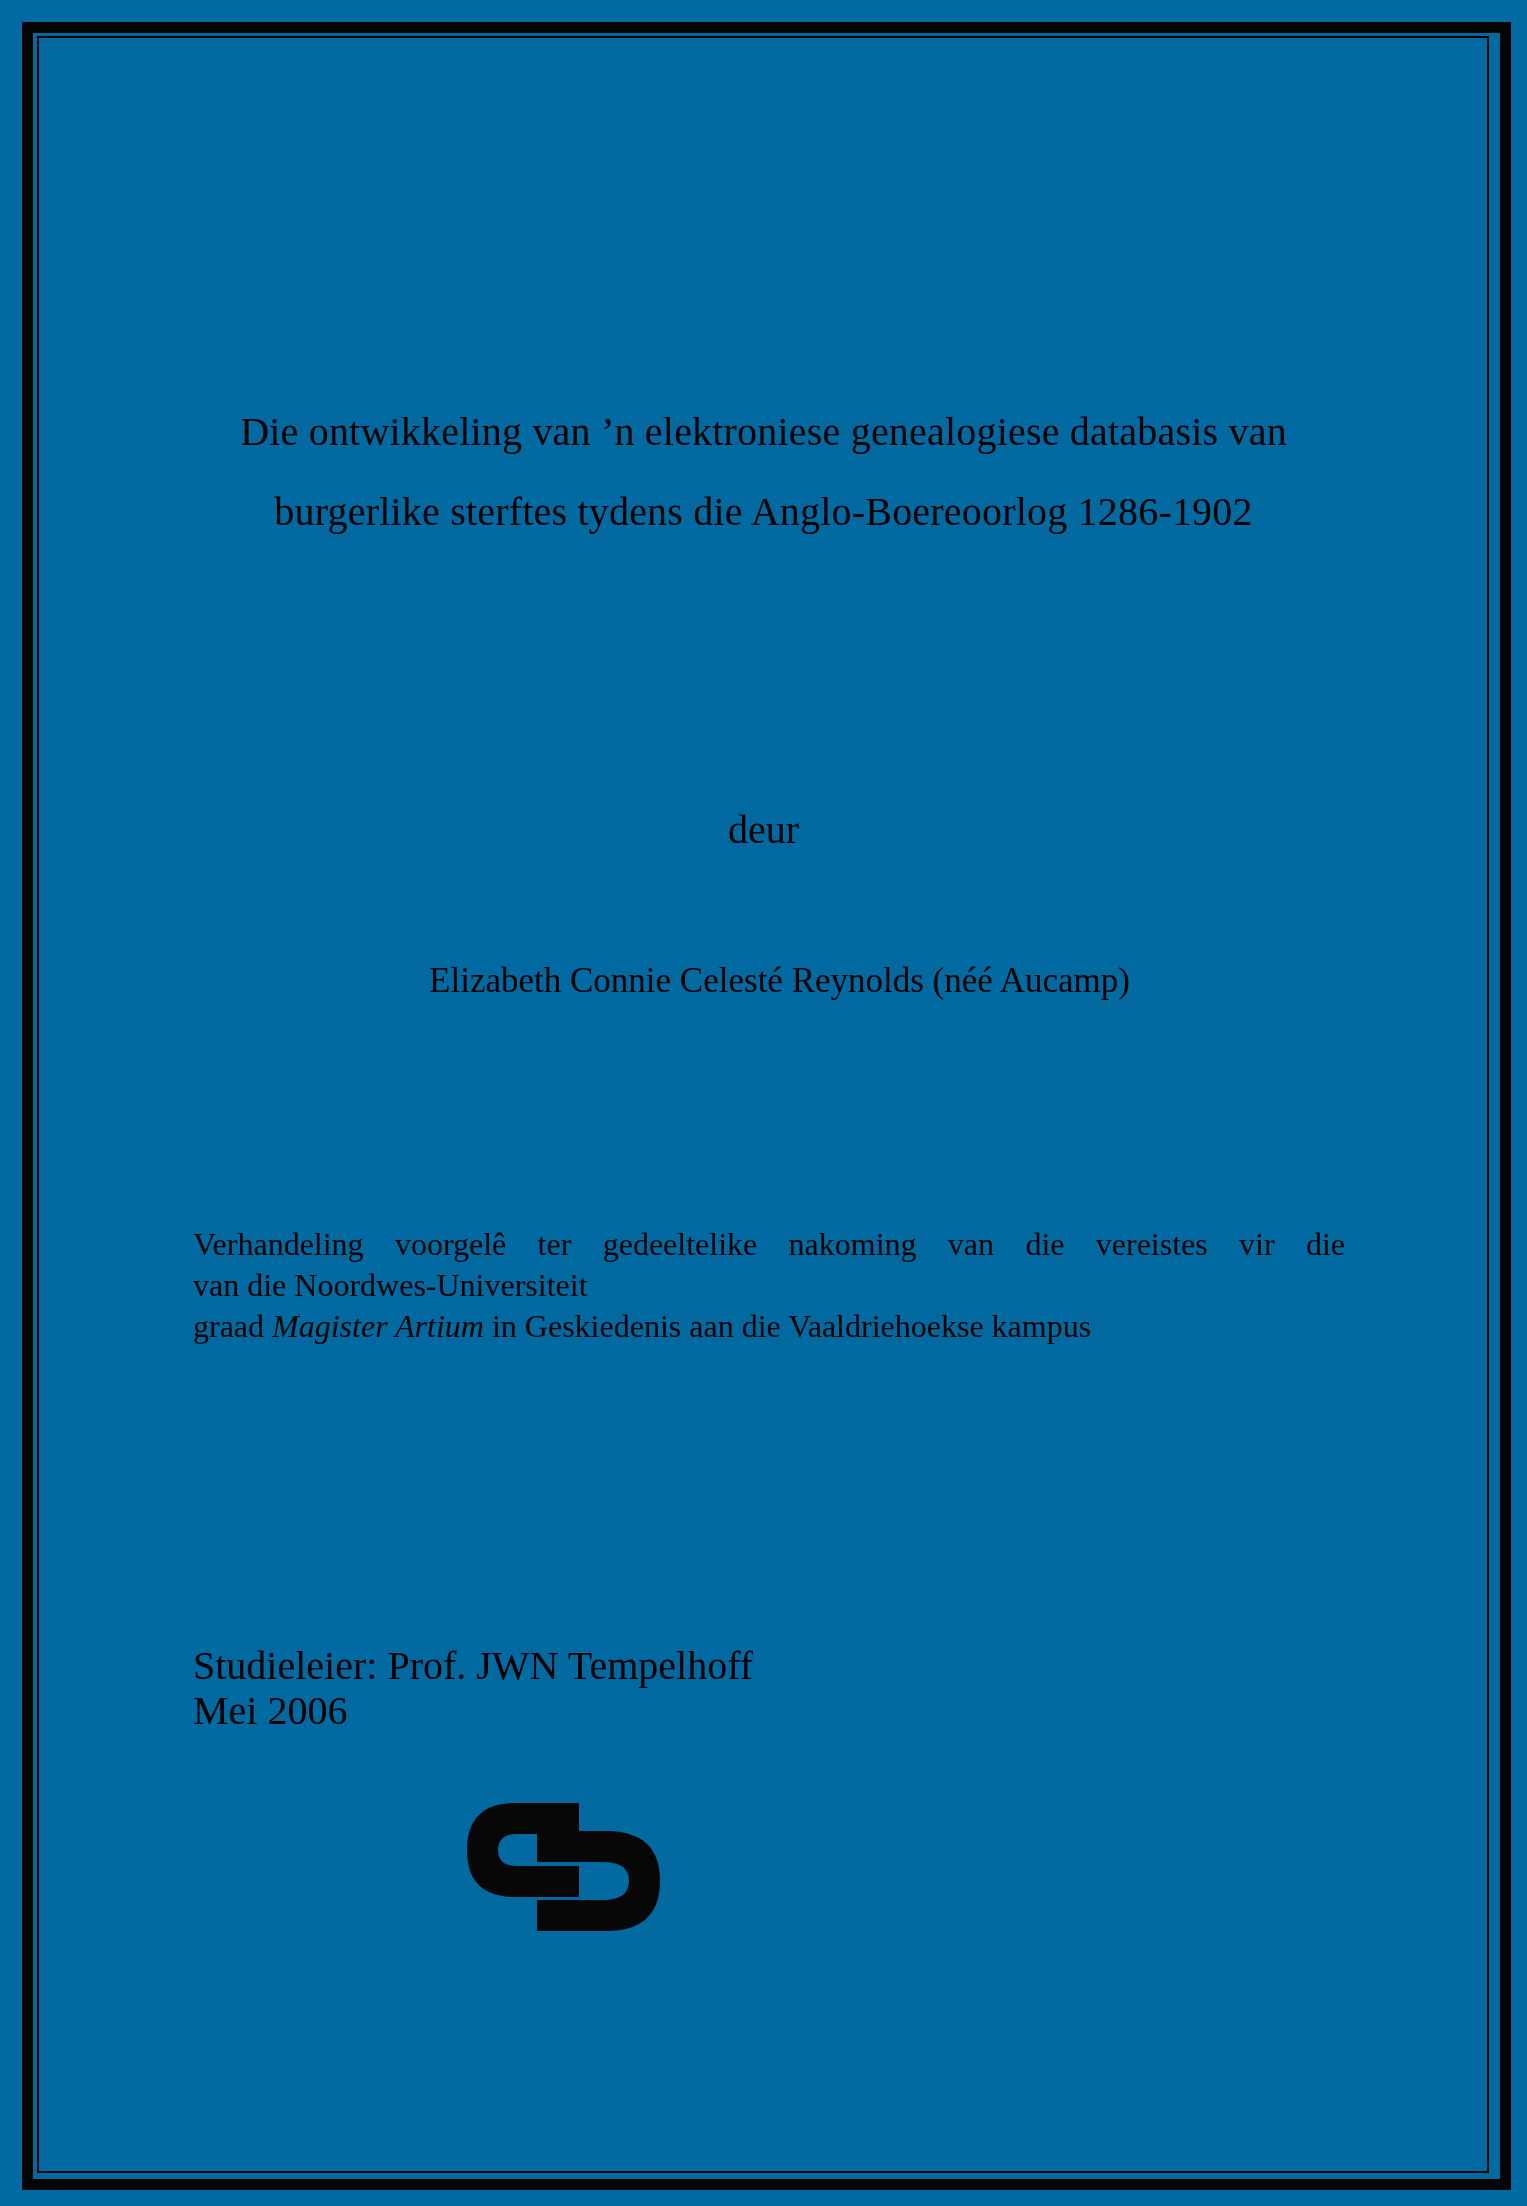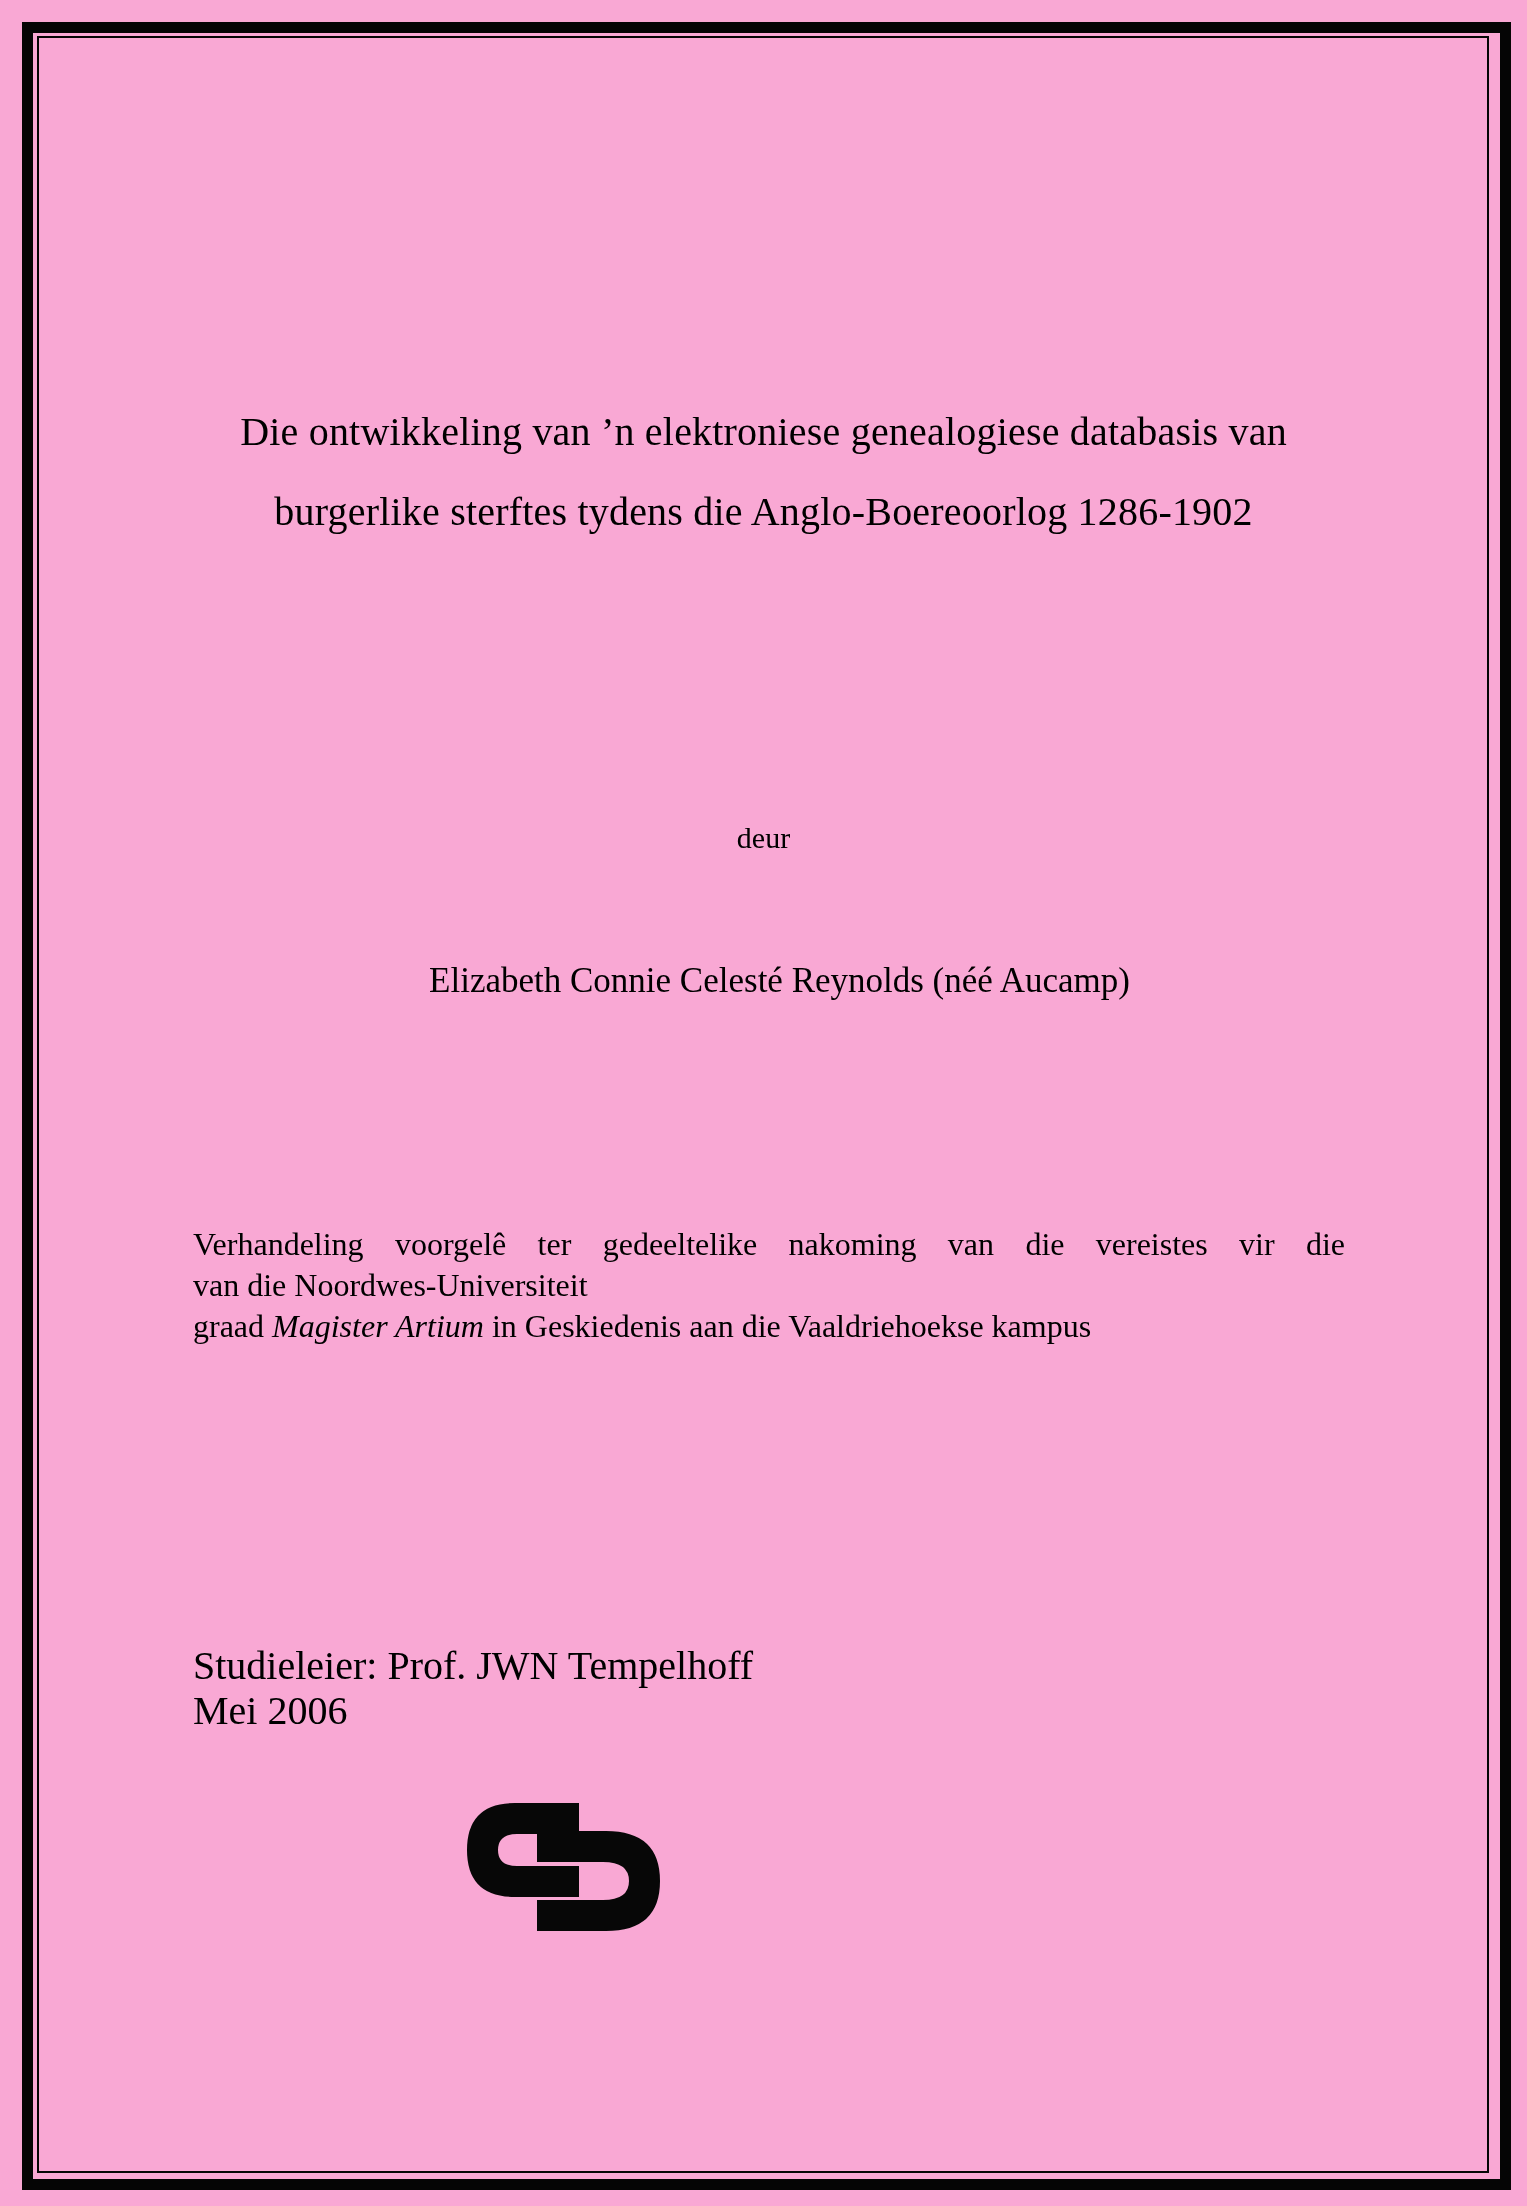--- a/index.html
+++ b/index.html
@@ -4,21 +4,21 @@
 <style>
   html, body {
     margin: 0;
     padding: 0;
     background: #ffffff;
   }
   .page {
     position: relative;
     width: 1527px;
     height: 2206px;
-    background: #f9a8d4;
+    background: #0369a1;
     color: #000;
     font-family: "Liberation Serif", serif;
     overflow: hidden;
   }
   
   .border-outer {
     position: absolute;
     left: 22px; top: 22px; right: 16px; bottom: 16px;
     border: 11px solid #050505;
     pointer-events: none;
@@ -37,23 +37,22 @@
     font-size: 40px;
     line-height: 80px;
     letter-spacing: 0.2px;
     white-space: nowrap;
   }
 
   .byline {
     position: absolute;
     left: 0; right: 0; top: 810px;
     text-align: center;
-    font-size: 30px;
+    font-size: 40px;
     line-height: 40px;
-    margin-top: 8px;
   }
 
   .author {
     position: absolute;
     left: 0; right: 0; top: 958px;
     text-align: center;
     font-size: 35px;
     line-height: 46px;
     padding-left: 32px;
   }

